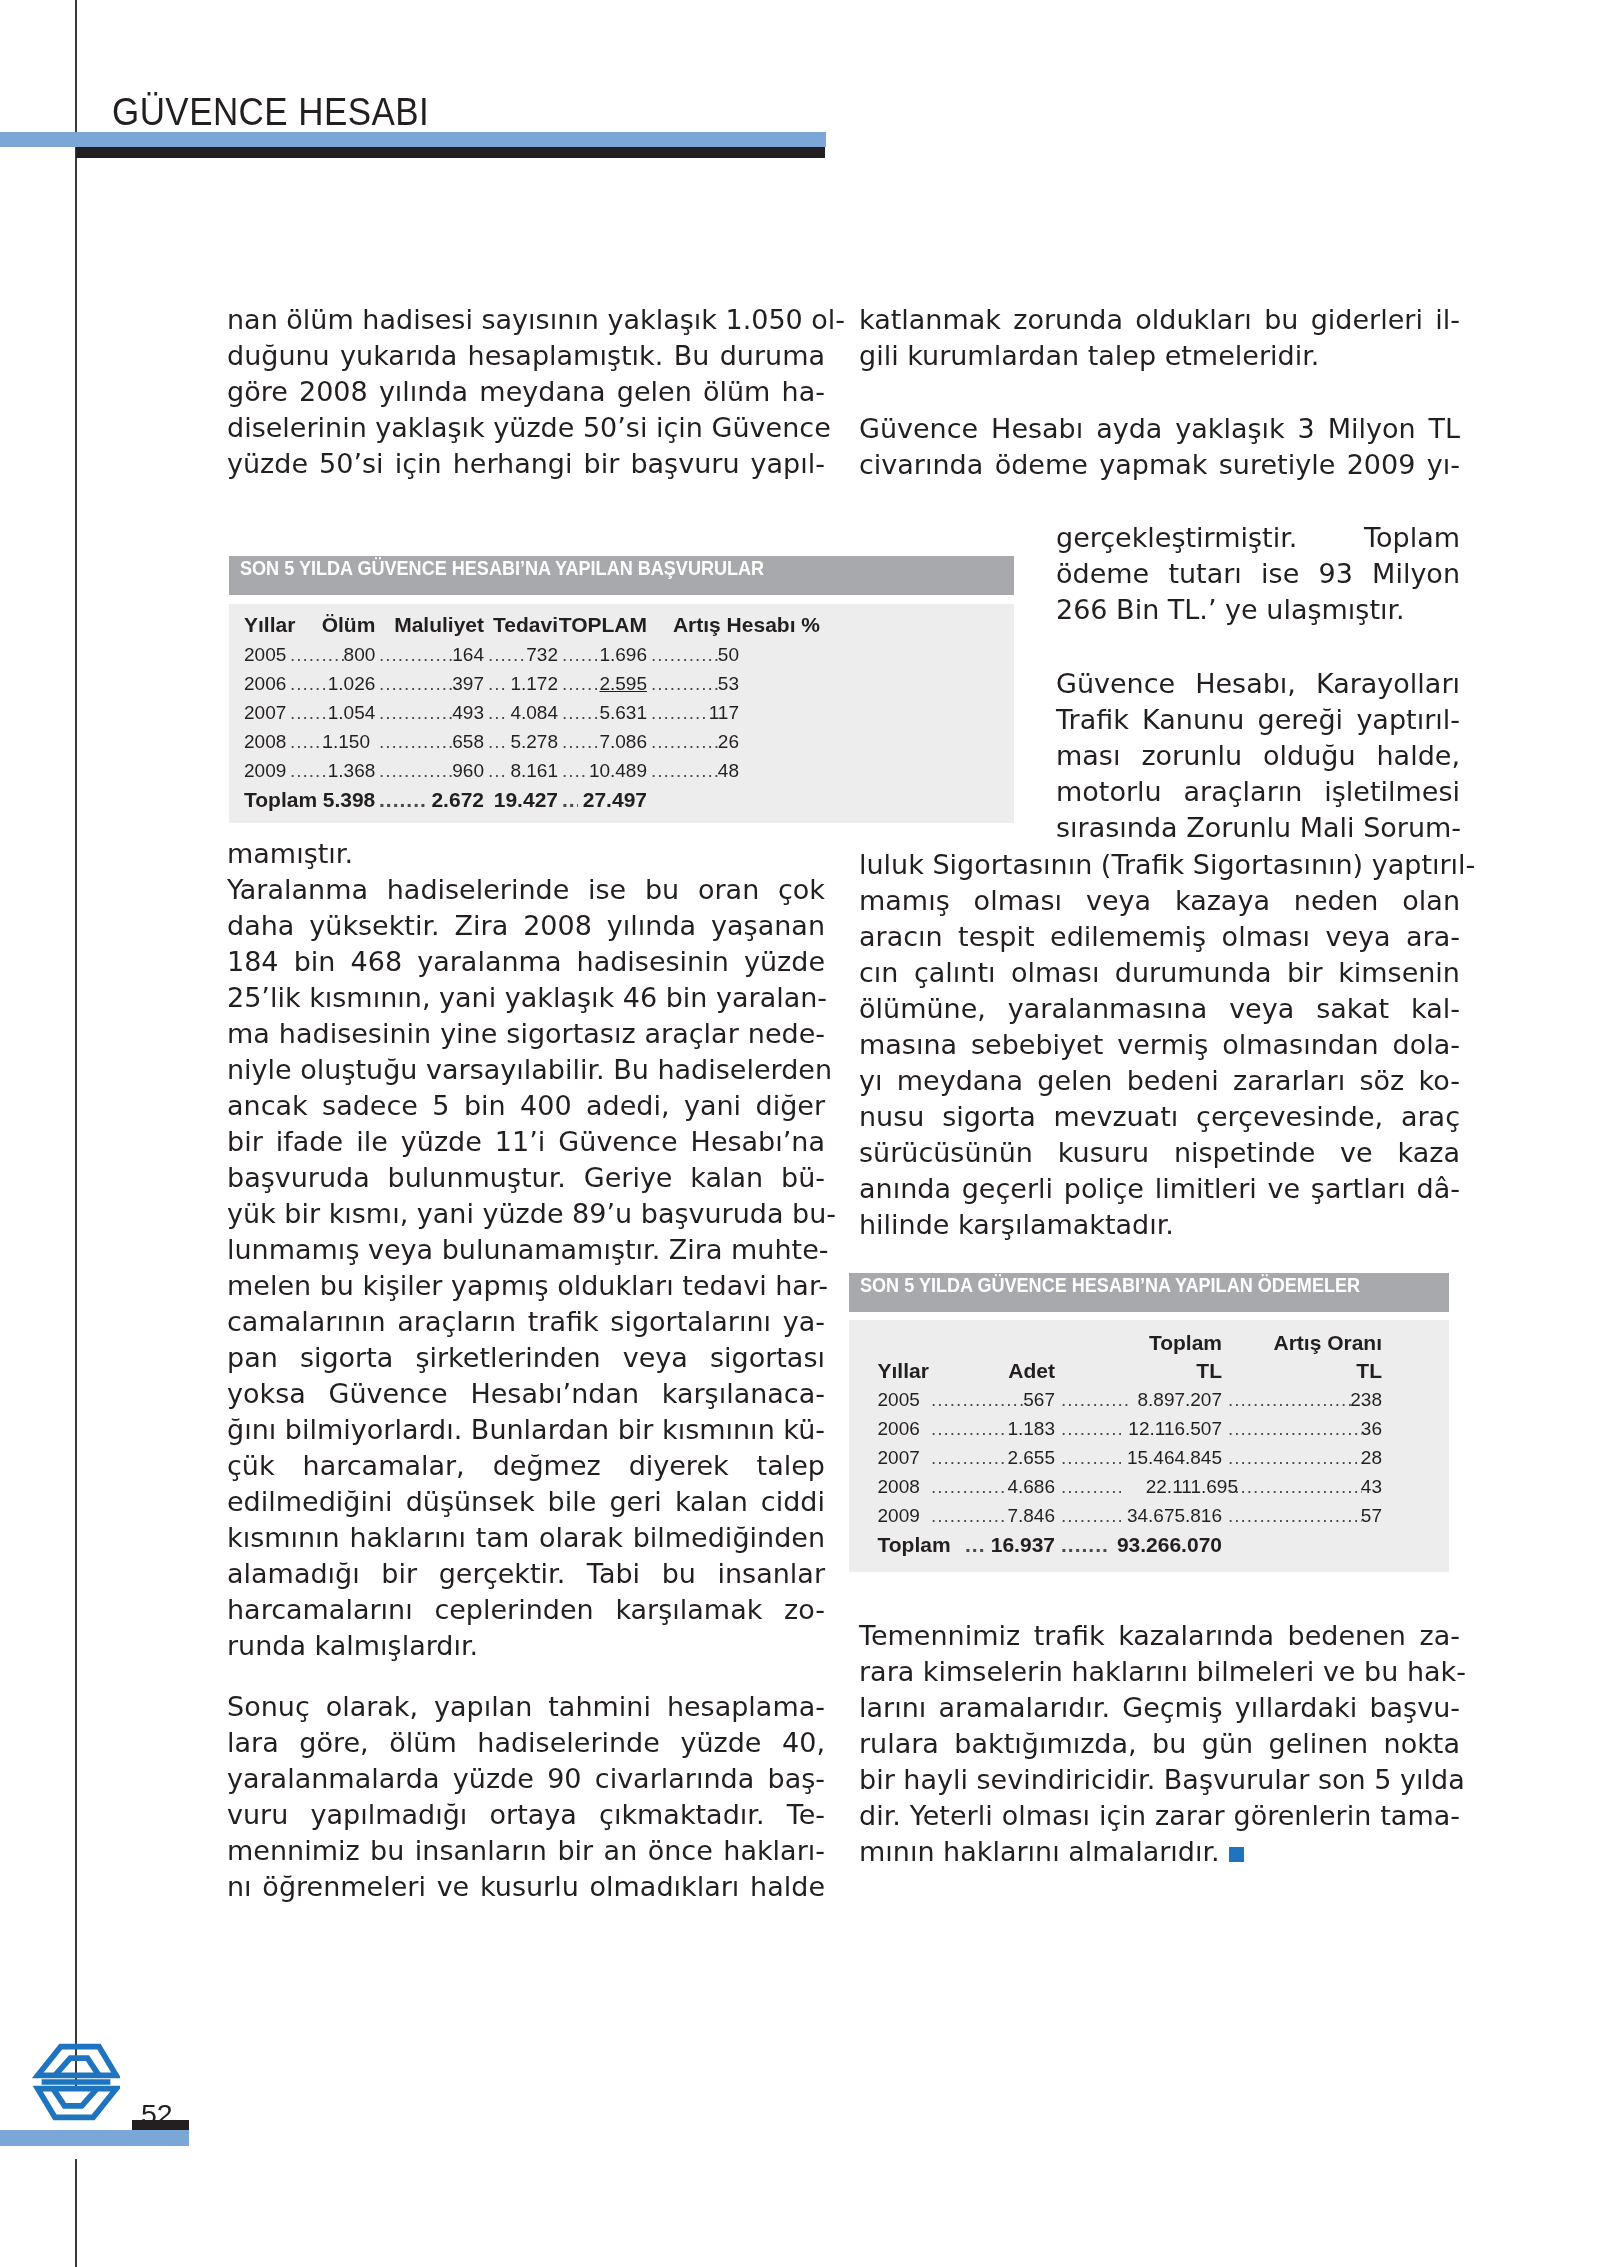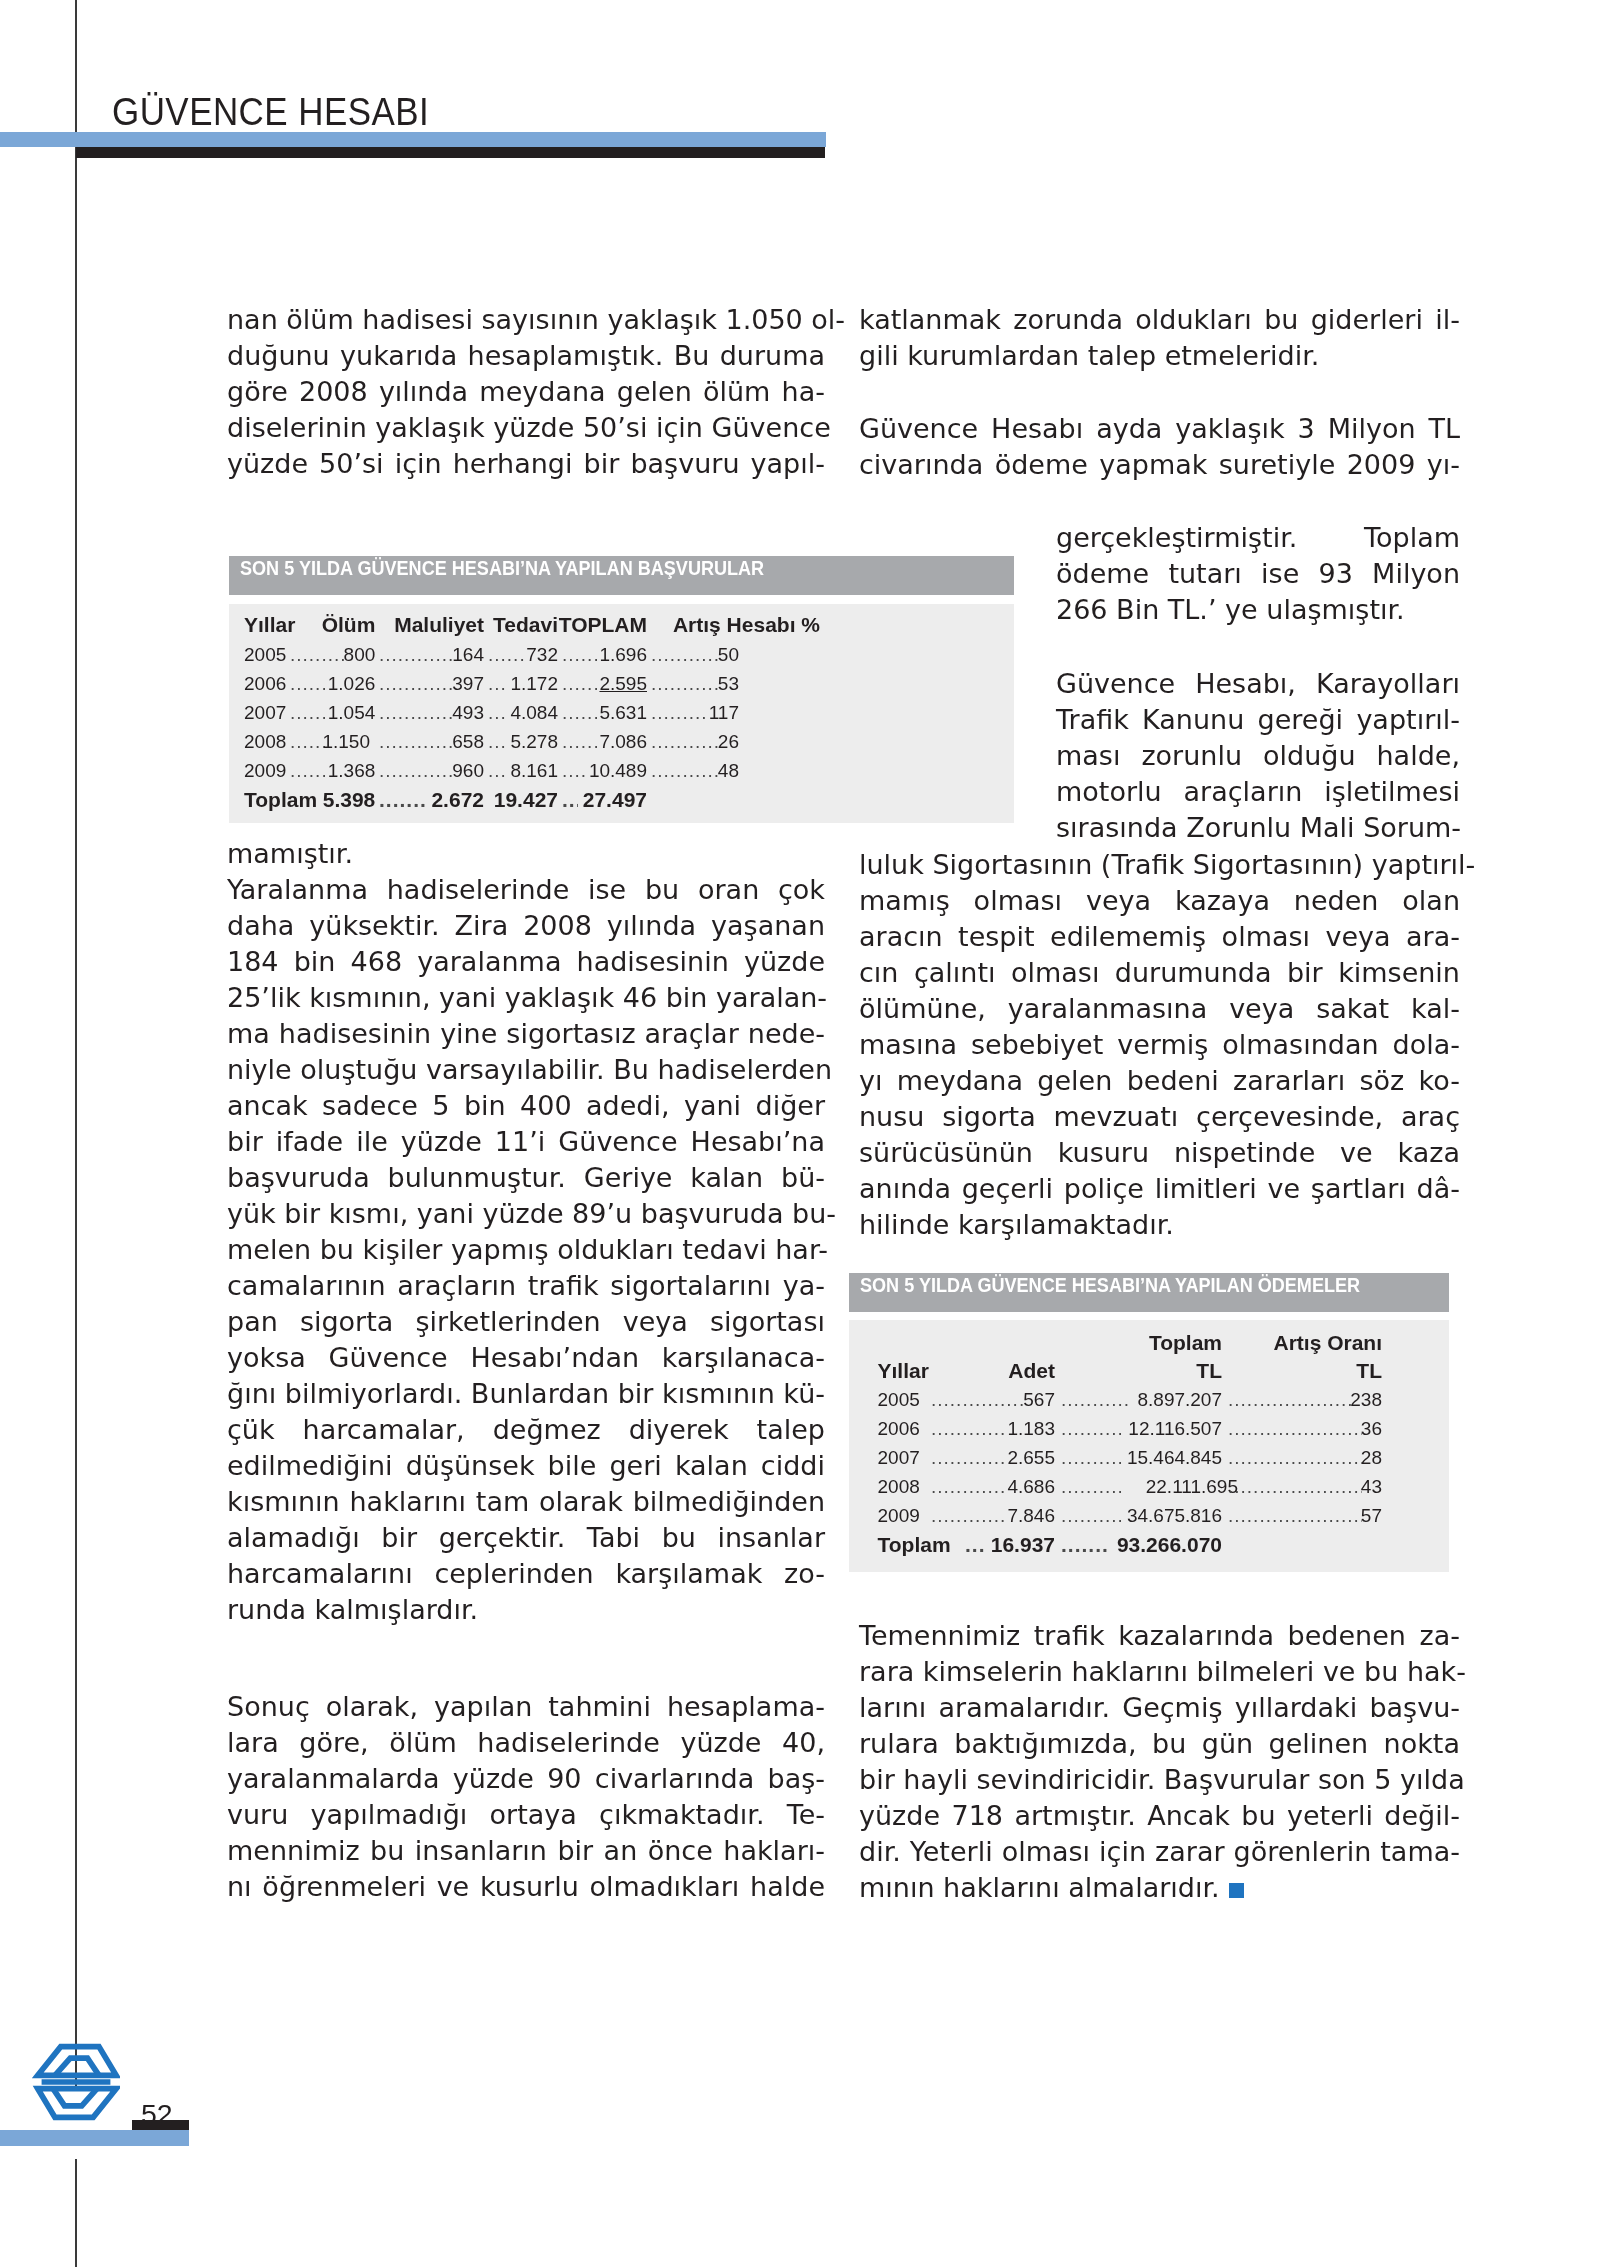--- a/index.html
+++ b/index.html
@@ -46,20 +46,21 @@
     <span class="ln">Yaralanma hadiselerinde ise bu oran çok</span>
     <span class="ln">daha yüksektir. Zira 2008 yılında yaşanan</span>
     <span class="ln">184 bin 468 yaralanma hadisesinin yüzde</span>
     <span class="ln">25’lik kısmının, yani yaklaşık 46 bin yaralan-</span>
     <span class="ln">ma hadisesinin yine sigortasız araçlar nede-</span>
     <span class="ln">niyle oluştuğu varsayılabilir. Bu hadiselerden</span>
     <span class="ln">ancak sadece 5 bin 400 adedi, yani diğer</span>
     <span class="ln">bir ifade ile yüzde 11’i Güvence Hesabı’na</span>
     <span class="ln">başvuruda bulunmuştur. Geriye kalan bü-</span>
     <span class="ln">yük bir kısmı, yani yüzde 89’u başvuruda bu-</span>
+    <span class="ln">lunmamış veya bulunamamıştır. Zira muhte-</span>
     <span class="ln">melen bu kişiler yapmış oldukları tedavi har-</span>
     <span class="ln">camalarının araçların trafik sigortalarını ya-</span>
     <span class="ln">pan sigorta şirketlerinden veya sigortası</span>
     <span class="ln">yoksa Güvence Hesabı’ndan karşılanaca-</span>
     <span class="ln">ğını bilmiyorlardı. Bunlardan bir kısmının kü-</span>
     <span class="ln">çük harcamalar, değmez diyerek talep</span>
     <span class="ln">edilmediğini düşünsek bile geri kalan ciddi</span>
     <span class="ln">kısmının haklarını tam olarak bilmediğinden</span>
     <span class="ln">alamadığı bir gerçektir. Tabi bu insanlar</span>
     <span class="ln">harcamalarını ceplerinden karşılamak zo-</span>
@@ -106,21 +107,20 @@
     <span class="ln">sürücüsünün kusuru nispetinde ve kaza</span>
     <span class="ln">anında geçerli poliçe limitleri ve şartları dâ-</span>
     <span class="ln last">hilinde karşılamaktadır.</span>
   </div>
 <div class="col" style="left:859px; top:1618px; width:601px;" id="rc4">
     <span class="ln">Temennimiz trafik kazalarında bedenen za-</span>
     <span class="ln">rara kimselerin haklarını bilmeleri ve bu hak-</span>
     <span class="ln">larını aramalarıdır. Geçmiş yıllardaki başvu-</span>
     <span class="ln">rulara baktığımızda, bu gün gelinen nokta</span>
     <span class="ln">bir hayli sevindiricidir. Başvurular son 5 yılda</span>
-    <span class="ln">yüzde 718 artmıştır. Ancak bu yeterli değil-</span>
     <span class="ln">dir. Yeterli olması için zarar görenlerin tama-</span>
     <span class="ln last">mının haklarını almalarıdır.<span class="end-square"></span></span>
   </div>
 
 <div class="tbl" style="left:229px; top:556px; width:785px; height:266px;">
   <div class="tbl-head" style="height:39px;">
     <span>SON 5 YILDA GÜVENCE HESABI’NA YAPILAN BAŞVURULAR</span>
   </div>
   <div class="tbl-body" style="top:48px; height:219px;" id="t1body">
       <div class="trow bold" style="top: 5.7px;">

